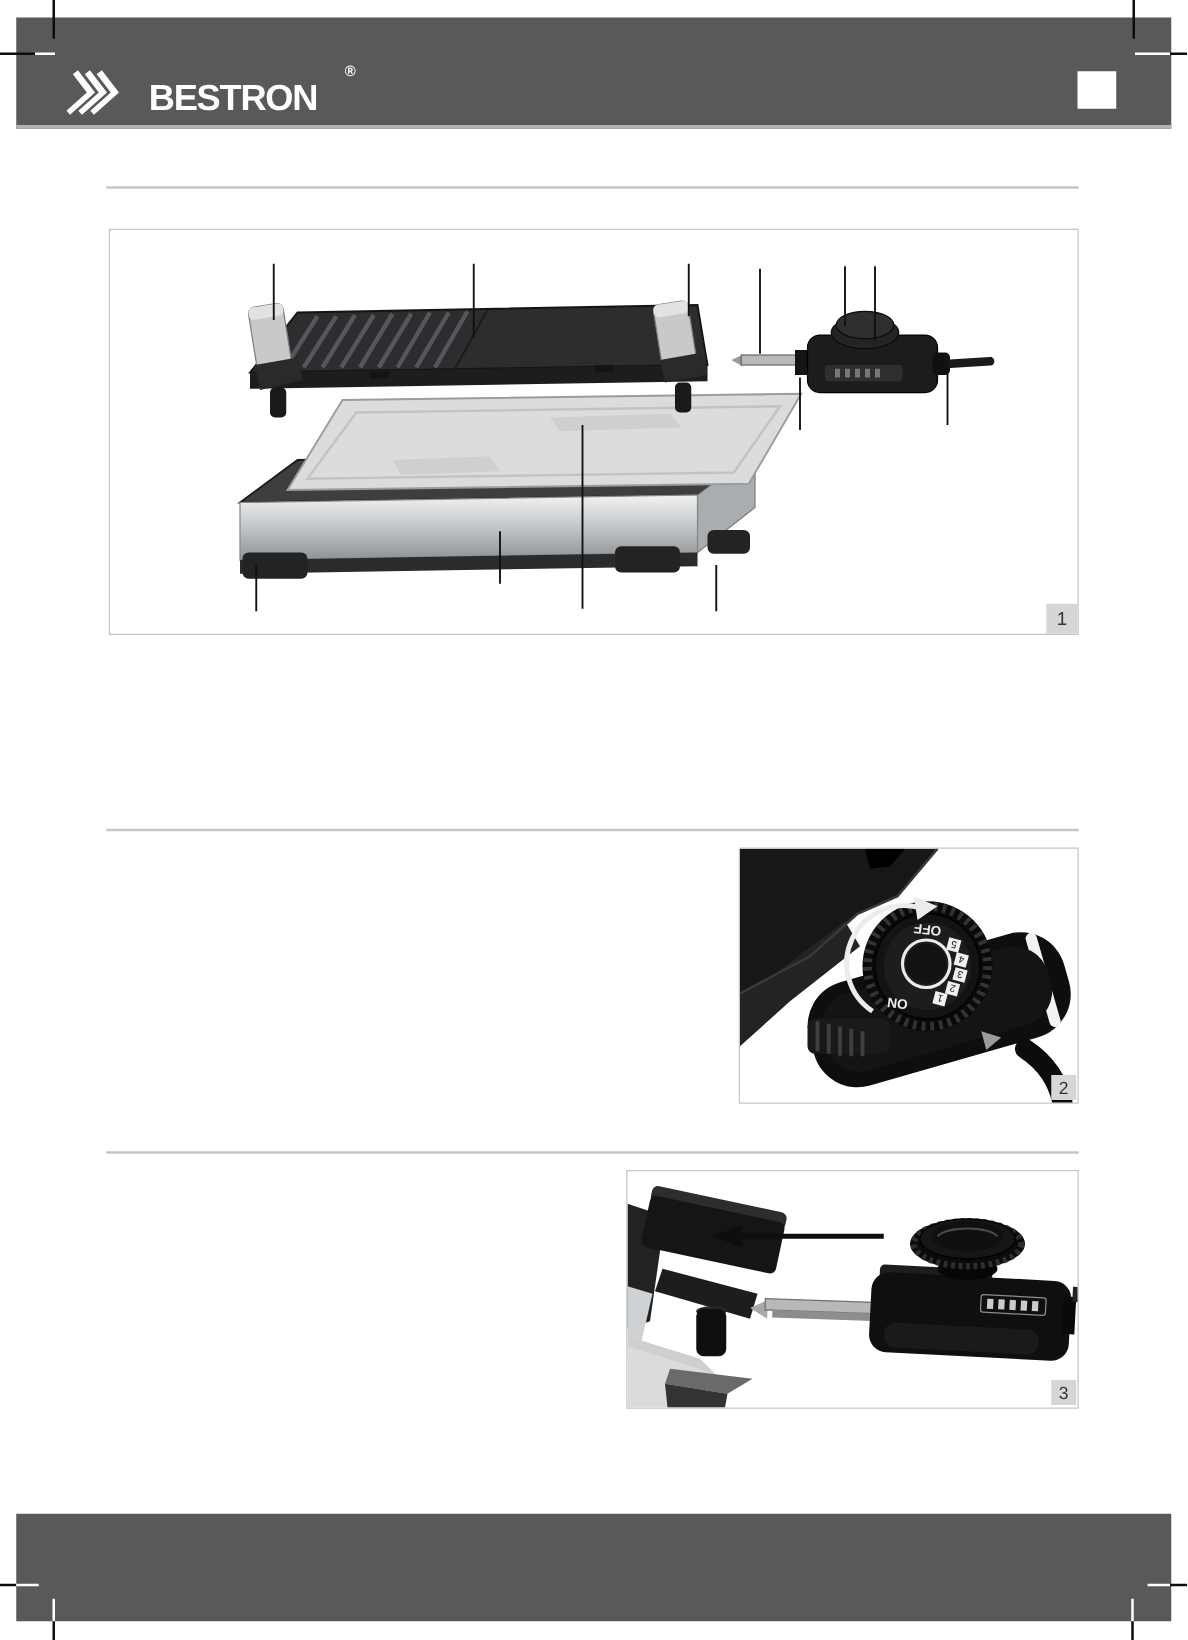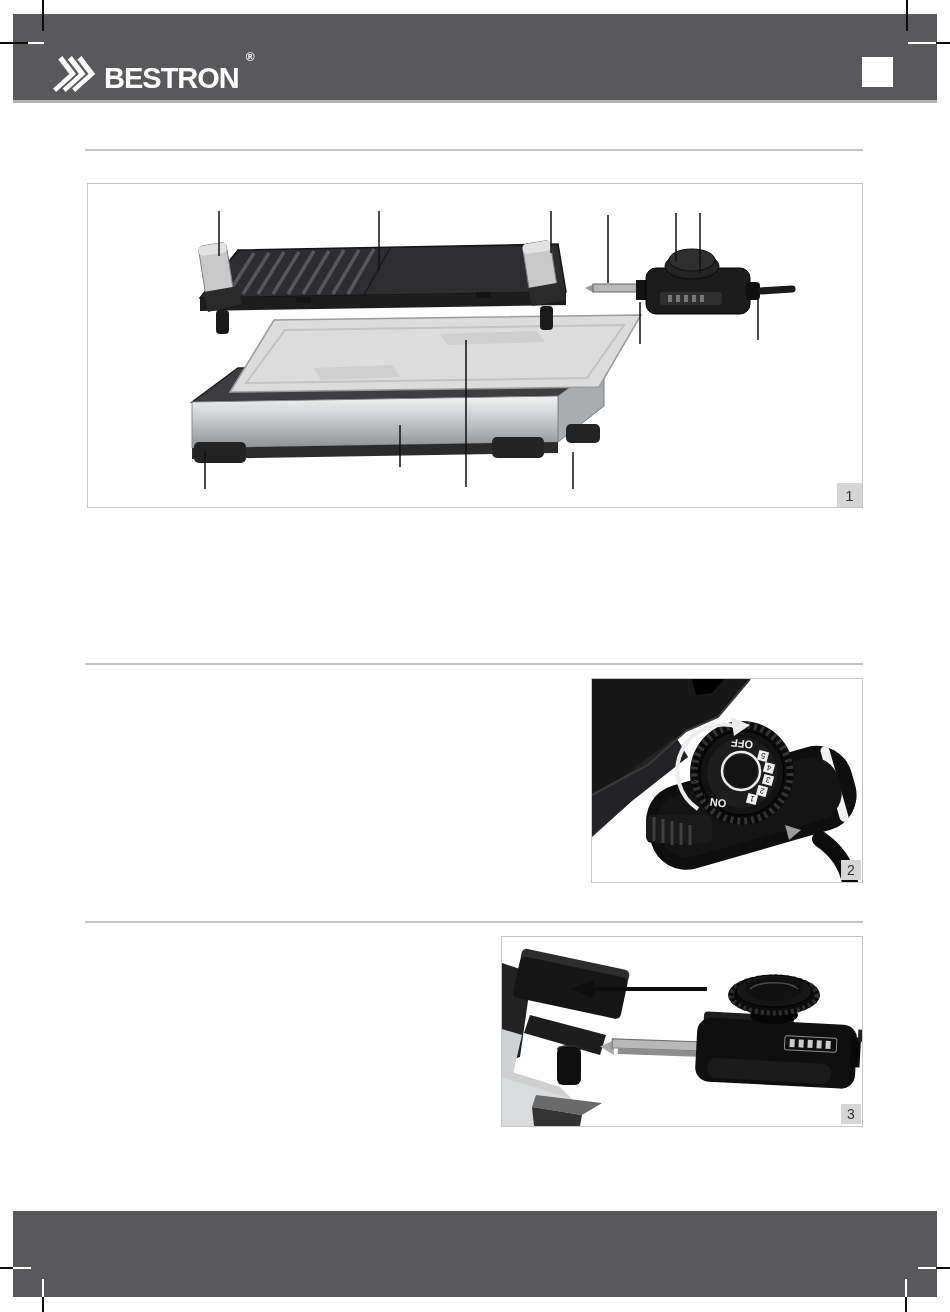--- a/index.html
+++ b/index.html
@@ -5,21 +5,21 @@
   html,body{margin:0;padding:0;background:#ffffff;}
   .page{position:relative;width:950px;height:1312px;background:#fff;overflow:hidden;
         font-family:"Liberation Sans",sans-serif;}
 
   
   .band{position:absolute;background:#59595b;}
   .band-header{left:13px;top:14px;width:924px;height:86px;border-bottom:3px solid #b2b2b2;}
   .band-footer{left:13px;top:1211px;width:924px;height:86px;}
 
   
-  .logo{position:absolute;left:40px;top:34px;height:52px;display:flex;align-items:center;gap:7px;color:#fff;}
+  .logo{position:absolute;left:40px;top:34px;height:52px;display:flex;align-items:center;gap:22px;color:#fff;}
   .logo-text{font-size:41px;font-weight:bold;font-variant:small-caps;letter-spacing:-1px;line-height:1;}
   .logo-reg{font-size:12px;font-weight:bold;align-self:flex-start;margin-top:2px;}
   .lang-box{position:absolute;left:849px;top:43px;width:31px;height:30px;background:#ffffff;}
 
   
   .divider{position:absolute;left:85px;width:778px;height:2px;background:#c6c6c6;}
 
   
   .figure{position:absolute;background:#fff;border:1px solid #c6c6c6;box-sizing:border-box;}
   .fig1{left:87px;top:183px;width:776px;height:325px;}

